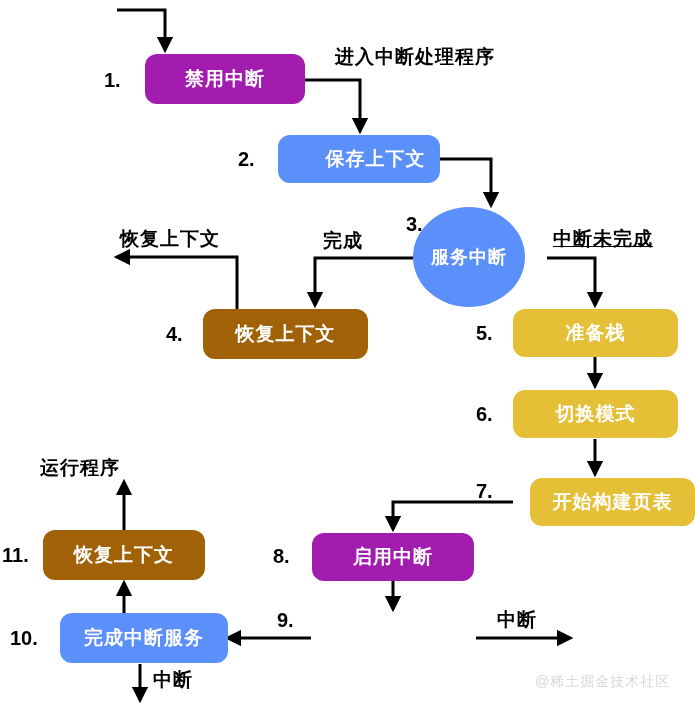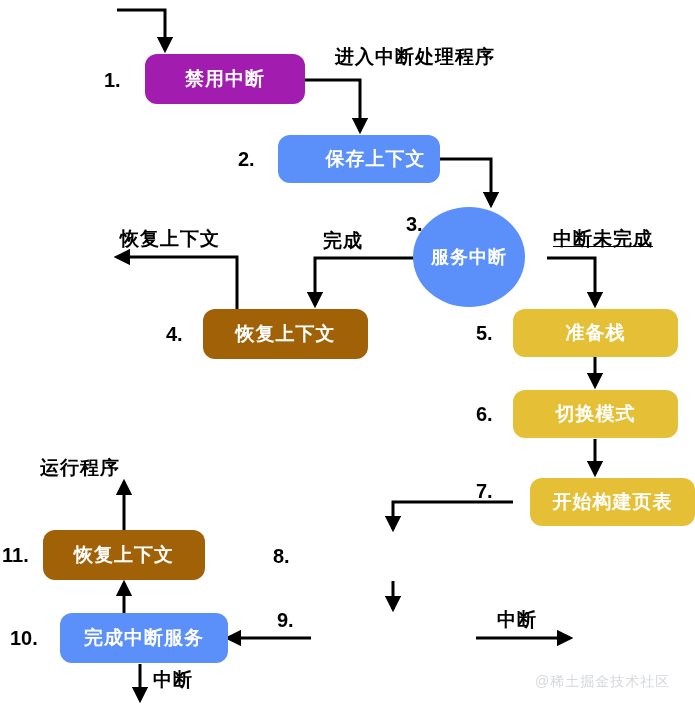--- a/index.html
+++ b/index.html
@@ -124,20 +124,21 @@
 
   <div class="node yellow" style="left:513px; top:309px; width:165px; height:48px;">准备栈</div>
   <div class="step-num" style="left:476px; top:322px;">5.</div>
 
   <div class="node yellow" style="left:513px; top:390px; width:165px; height:48px;">切换模式</div>
   <div class="step-num" style="left:476px; top:403px;">6.</div>
 
   <div class="node yellow" style="left:513px; top:478px; width:165px; height:48px;margin-left:17px;">开始构建页表</div>
   <div class="step-num" style="left:476px; top:480px;">7.</div>
 
+  <div class="node black" style="left:312px; top:533px; width:162px; height:48px;">启用中断</div>
   <div class="step-num" style="left:273px; top:545px;">8.</div>
 
   <div class="step-num" style="left:277px; top:609px;">9.</div>
 
   <div class="node blue" style="left:60px; top:613px; width:168px; height:50px;">完成中断服务</div>
   <div class="step-num" style="left:10px; top:627px;">10.</div>
 
   <div class="node green" style="left:43px; top:530px; width:162px; height:50px;">恢复上下文</div>
   <div class="step-num" style="left:2px; top:544px;">11.</div>
 

